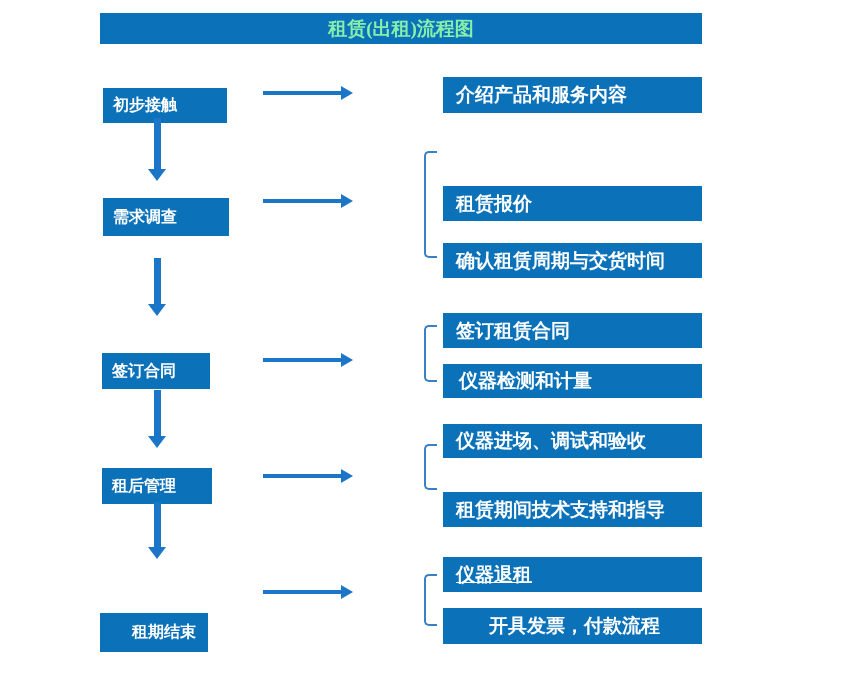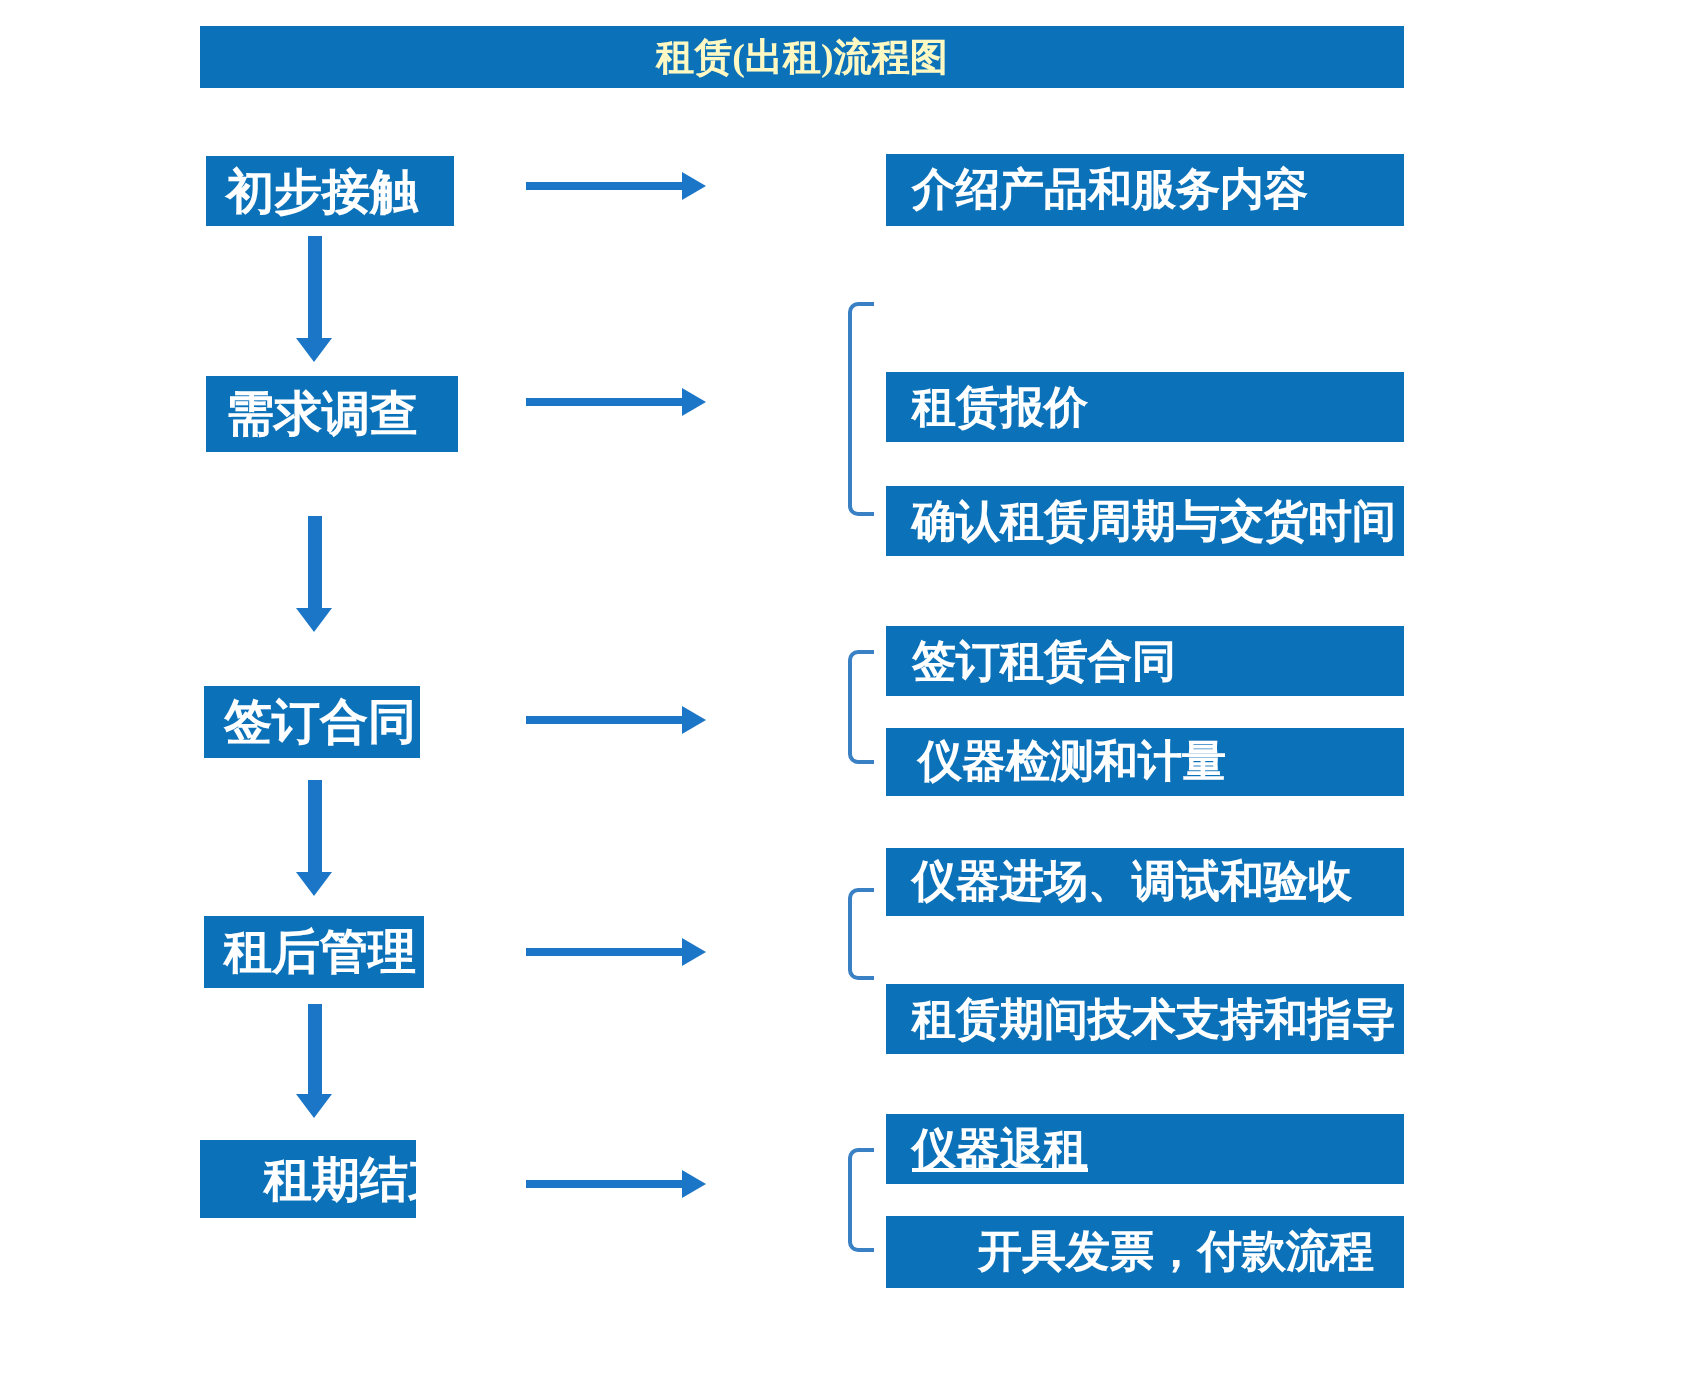--- a/index.html
+++ b/index.html
@@ -23,36 +23,37 @@
     display: flex;
     align-items: center;
     box-sizing: border-box;
     white-space: nowrap;
   }
   .titlebar {
     position: absolute;
     left: 100px; top: 13px;
     width: 602px; height: 31px;
     background: #0b71b9;
-    color: #fef9c3;
+    color: #86efac;
     font-weight: bold;
     font-size: 19px;
     display: flex;
     align-items: center;
     justify-content: center;
   }
   .step {
-    font-size: 24px;
+    font-size: 16px;
     padding-left: 10px;
+    margin-top: 10px;
   }
   .detail {
     left: 443px;
     width: 259px;
     height: 35px;
-    font-size: 22px;
+    font-size: 19px;
     padding-left: 13px;
   }
   
   .harrow {
     position: absolute;
     left: 263px;
     width: 90px;
     height: 14px;
   }
   .harrow .shaft {
@@ -104,21 +105,21 @@
 <body>
 
 <div class="canvas">
 
   <div class="titlebar">租赁(出租)流程图</div>
 
   <div class="box step" style="left:103px; top:78px;  width:124px; height:35px;">初步接触</div>
   <div class="box step" style="left:103px; top:188px; width:126px; height:38px;">需求调查</div>
   <div class="box step" style="left:102px; top:458px; width:110px; height:36px;">租后管理</div>
   <div class="box step" style="left:102px; top:343px; width:108px; height:36px;">签订合同</div>
-  <div class="box step" style="left:100px; top:570px; width:108px; height:39px;padding-left:32px;">租期结束</div>
+  <div class="box step" style="left:100px; top:603px; width:108px; height:39px;padding-left:32px;">租期结束</div>
 
   <div class="varrow" style="top:118px; height:63px;">
     <span class="shaft" style="height:51px;"></span>
     <span class="head"></span>
   </div>
   <div class="varrow" style="top:258px; height:58px;">
     <span class="shaft" style="height:46px;"></span>
     <span class="head"></span>
   </div>
   <div class="varrow" style="top:390px; height:58px;">

